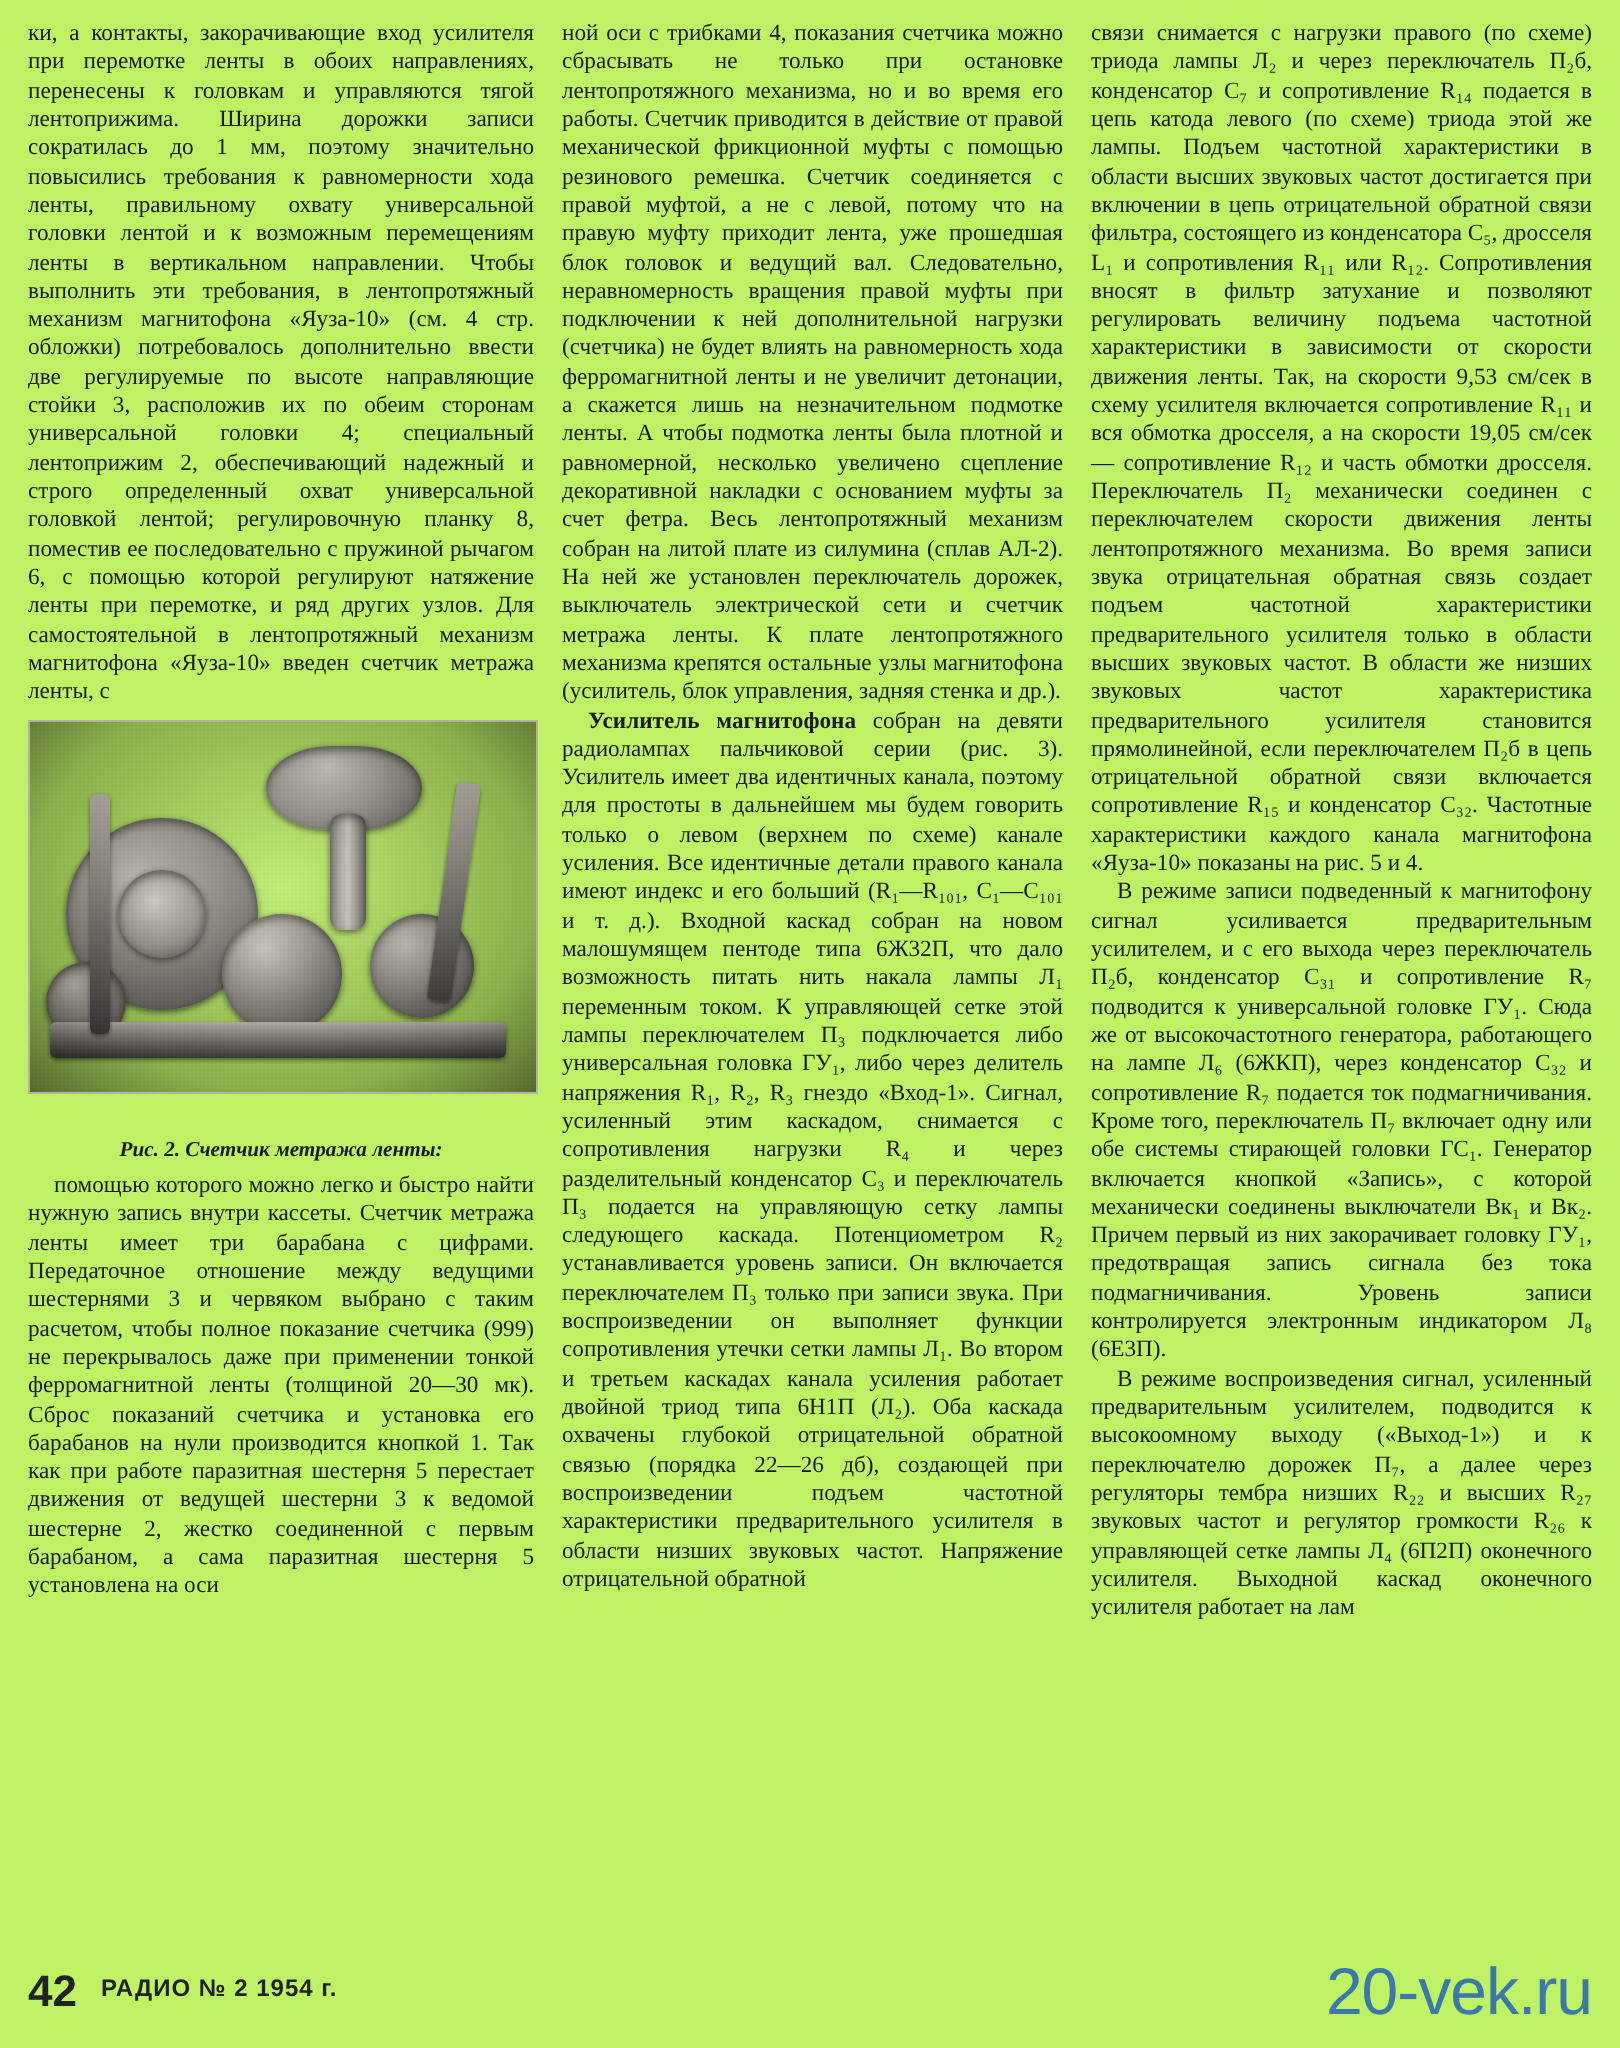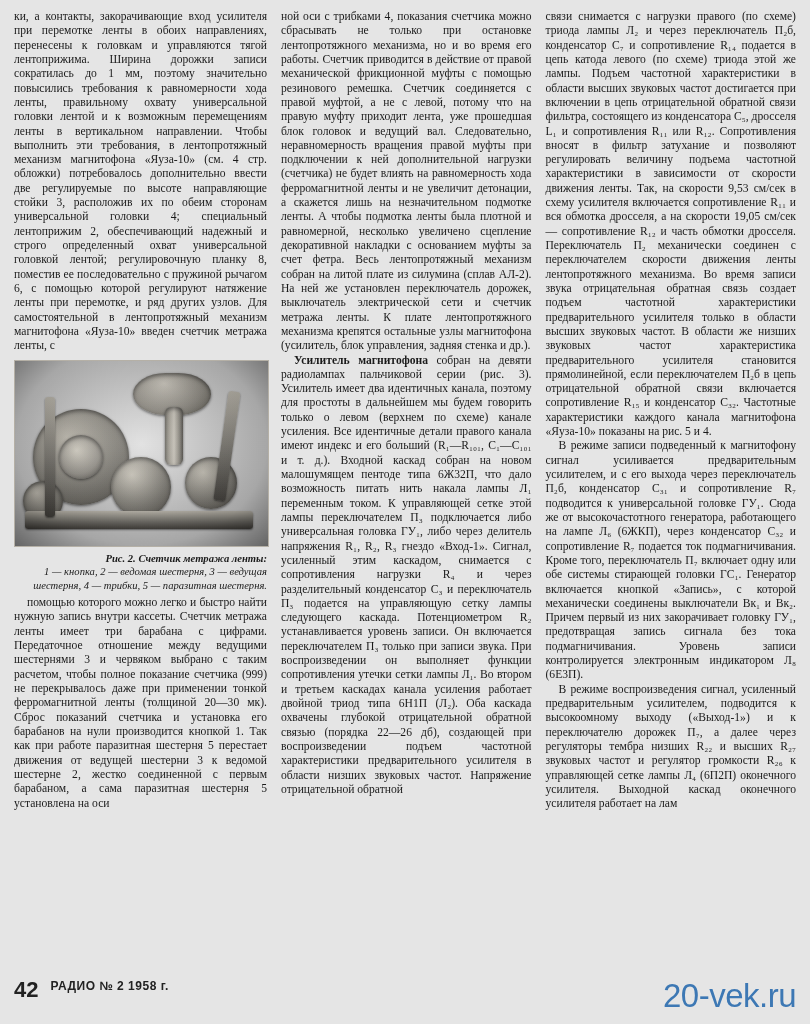--- a/index.html
+++ b/index.html
@@ -12,21 +12,21 @@
     height: 1024px;
     font-family: "Liberation Serif", serif;
     color: #1a1a1a;
     position: relative;
     overflow: hidden;
   }
   .page {
     position: relative;
     width: 810px;
     height: 1024px;
-    background: #e5e5e5;
+    background: #bef264;
     box-sizing: border-box;
     padding: 10px 14px 0 14px;
   }
   .columns {
     display: flex;
     gap: 14px;
     height: 952px;
   }
   .col {
     width: 253px;
@@ -89,33 +89,33 @@
   .photo .b2 { left: 30px; top: 36px; width: 10px; height: 120px; border-radius: 3px; }
   .photo .b3 { left: 206px; top: 30px; width: 12px; height: 110px; border-radius: 3px; transform: rotate(8deg); }
   .photo .shade {
     position: absolute; inset: 0;
     background: radial-gradient(ellipse at 50% 45%, rgba(255,255,255,0.10) 0%, rgba(0,0,0,0.25) 70%, rgba(0,0,0,0.55) 100%);
   }
   .figcaption {
     font-size: 10.6px;
     font-style: italic;
     line-height: 1.28;
-    margin-top: 5px;
-    text-align: right;
+    margin-top: 22px;
+    text-align: center;
   }
   .figcaption .title { font-weight: bold; }
   .figcaption .legend { display: block; }
   b.run-in { font-weight: bold; margin-top: 24px; }
   .footer {
     position: absolute;
     left: 14px;
     right: 14px;
     bottom: 12px;
     display: flex;
-    align-items: flex-start;
+    align-items: center;
     gap: 12px;
   }
   .page-number {
     font-family: "Liberation Sans", sans-serif;
     font-weight: bold;
     font-size: 22px;
     color: #222;
     line-height: 1;
   }
   .footer-title {
@@ -155,36 +155,35 @@
           <div class="disc d6"></div>
           <div class="disc d7"></div>
           <div class="bar b1"></div>
           <div class="bar b2"></div>
           <div class="bar b3"></div>
           <div class="grain"></div>
           <div class="shade"></div>
         </div>
         <div class="figcaption">
           <span class="title">Рис. 2. Счетчик метража ленты:</span>
-          <span class="legend">1 — кнопка,  2 — ведомая шестерня, 3 — ведущая шестерня, 4 — трибки, 5 — паразитная шестерня.</span>
         </div>
       </div>
       <p>помощью которого можно легко и быстро найти нужную запись внутри кассеты. Счетчик метража ленты имеет три барабана с цифрами. Передаточное отношение между ведущими шестернями 3 и червяком выбрано с таким расчетом, чтобы полное показание счетчика (999) не перекрывалось даже при применении тонкой ферромагнитной ленты (толщиной 20—30 мк). Сброс показаний счетчика и установка его барабанов на нули производится кнопкой 1. Так как при работе паразитная шестерня 5 перестает движения от ведущей шестерни 3 к ведомой шестерне 2, жестко соединенной с первым барабаном, а сама паразитная шестерня 5 установлена на оси</p>
     </div>
 
     <div class="col">
       <p class="noindent">ной оси с трибками 4, показания счетчика можно сбрасывать не только при остановке лентопротяжного механизма, но и во время его работы. Счетчик приводится в действие от правой механической фрикционной муфты с помощью резинового ремешка. Счетчик соединяется с правой муфтой, а не с левой, потому что на правую муфту приходит лента, уже прошедшая блок головок и ведущий вал. Следовательно, неравномерность вращения правой муфты при подключении к ней дополнительной нагрузки (счетчика) не будет влиять на равномерность хода ферромагнитной ленты и не увеличит детонации, а скажется лишь на незначительном подмотке ленты. А чтобы подмотка ленты была плотной и равномерной, несколько увеличено сцепление декоративной накладки с основанием муфты за счет фетра. Весь лентопротяжный механизм собран на литой плате из силумина (сплав АЛ-2). На ней же установлен переключатель дорожек, выключатель электрической сети и счетчик метража ленты. К плате лентопротяжного механизма крепятся остальные узлы магнитофона (усилитель, блок управления, задняя стенка и др.).</p>
       <p><b class="run-in">Усилитель магнитофона</b> собран на девяти радиолампах пальчиковой серии (рис. 3). Усилитель имеет два идентичных канала, поэтому для простоты в дальнейшем мы будем говорить только о левом (верхнем по схеме) канале усиления. Все идентичные детали правого канала имеют индекс и его больший (R₁—R₁₀₁, C₁—C₁₀₁ и т. д.). Входной каскад собран на новом малошумящем пентоде типа 6Ж32П, что дало возможность питать нить накала лампы Л₁ переменным током. К управляющей сетке этой лампы переключателем П₃ подключается либо универсальная головка ГУ₁, либо через делитель напряжения R₁, R₂, R₃ гнездо «Вход-1». Сигнал, усиленный этим каскадом, снимается с сопротивления нагрузки R₄ и через разделительный конденсатор C₃ и переключатель П₃ подается на управляющую сетку лампы следующего каскада. Потенциометром R₂ устанавливается уровень записи. Он включается переключателем П₃ только при записи звука. При воспроизведении он выполняет функции сопротивления утечки сетки лампы Л₁. Во втором и третьем каскадах канала усиления работает двойной триод типа 6Н1П (Л₂). Оба каскада охвачены глубокой отрицательной обратной связью (порядка 22—26 дб), создающей при воспроизведении подъем частотной характеристики предварительного усилителя в области низших звуковых частот. Напряжение отрицательной обратной</p>
     </div>
 
     <div class="col">
       <p class="noindent">связи снимается с нагрузки правого (по схеме) триода лампы Л₂ и через переключатель П₂б, конденсатор C₇ и сопротивление R₁₄ подается в цепь катода левого (по схеме) триода этой же лампы. Подъем частотной характеристики в области высших звуковых частот достигается при включении в цепь отрицательной обратной связи фильтра, состоящего из конденсатора C₅, дросселя L₁ и сопротивления R₁₁ или R₁₂. Сопротивления вносят в фильтр затухание и позволяют регулировать величину подъема частотной характеристики в зависимости от скорости движения ленты. Так, на скорости 9,53 см/сек в схему усилителя включается сопротивление R₁₁ и вся обмотка дросселя, а на скорости 19,05 см/сек — сопротивление R₁₂ и часть обмотки дросселя. Переключатель П₂ механически соединен с переключателем скорости движения ленты лентопротяжного механизма. Во время записи звука отрицательная обратная связь создает подъем частотной характеристики предварительного усилителя только в области высших звуковых частот. В области же низших звуковых частот характеристика предварительного усилителя становится прямолинейной, если переключателем П₂б в цепь отрицательной обратной связи включается сопротивление R₁₅ и конденсатор C₃₂. Частотные характеристики каждого канала магнитофона «Яуза-10» показаны на рис. 5 и 4.</p>
       <p>В режиме записи подведенный к магнитофону сигнал усиливается предварительным усилителем, и с его выхода через переключатель П₂б, конденсатор C₃₁ и сопротивление R₇ подводится к универсальной головке ГУ₁. Сюда же от высокочастотного генератора, работающего на лампе Л₆ (6ЖКП), через конденсатор C₃₂ и сопротивление R₇ подается ток подмагничивания. Кроме того, переключатель П₇ включает одну или обе системы стирающей головки ГС₁. Генератор включается кнопкой «Запись», с которой механически соединены выключатели Вк₁ и Вк₂. Причем первый из них закорачивает головку ГУ₁, предотвращая запись сигнала без тока подмагничивания. Уровень записи контролируется электронным индикатором Л₈ (6Е3П).</p>
       <p>В режиме воспроизведения сигнал, усиленный предварительным усилителем, подводится к высокоомному выходу («Выход-1») и к переключателю дорожек П₇, а далее через регуляторы тембра низших R₂₂ и высших R₂₇ звуковых частот и регулятор громкости R₂₆ к управляющей сетке лампы Л₄ (6П2П) оконечного усилителя. Выходной каскад оконечного усилителя работает на лам</p>
     </div>
   </div>
 
   <div class="footer">
     <div class="page-number">42</div>
-    <div class="footer-title">РАДИО № 2 1958 г.</div>
+    <div class="footer-title">РАДИО № 2 1954 г.</div>
     <div class="watermark">20-vek.ru</div>
   </div>
 </div>
 
 </body></html>

